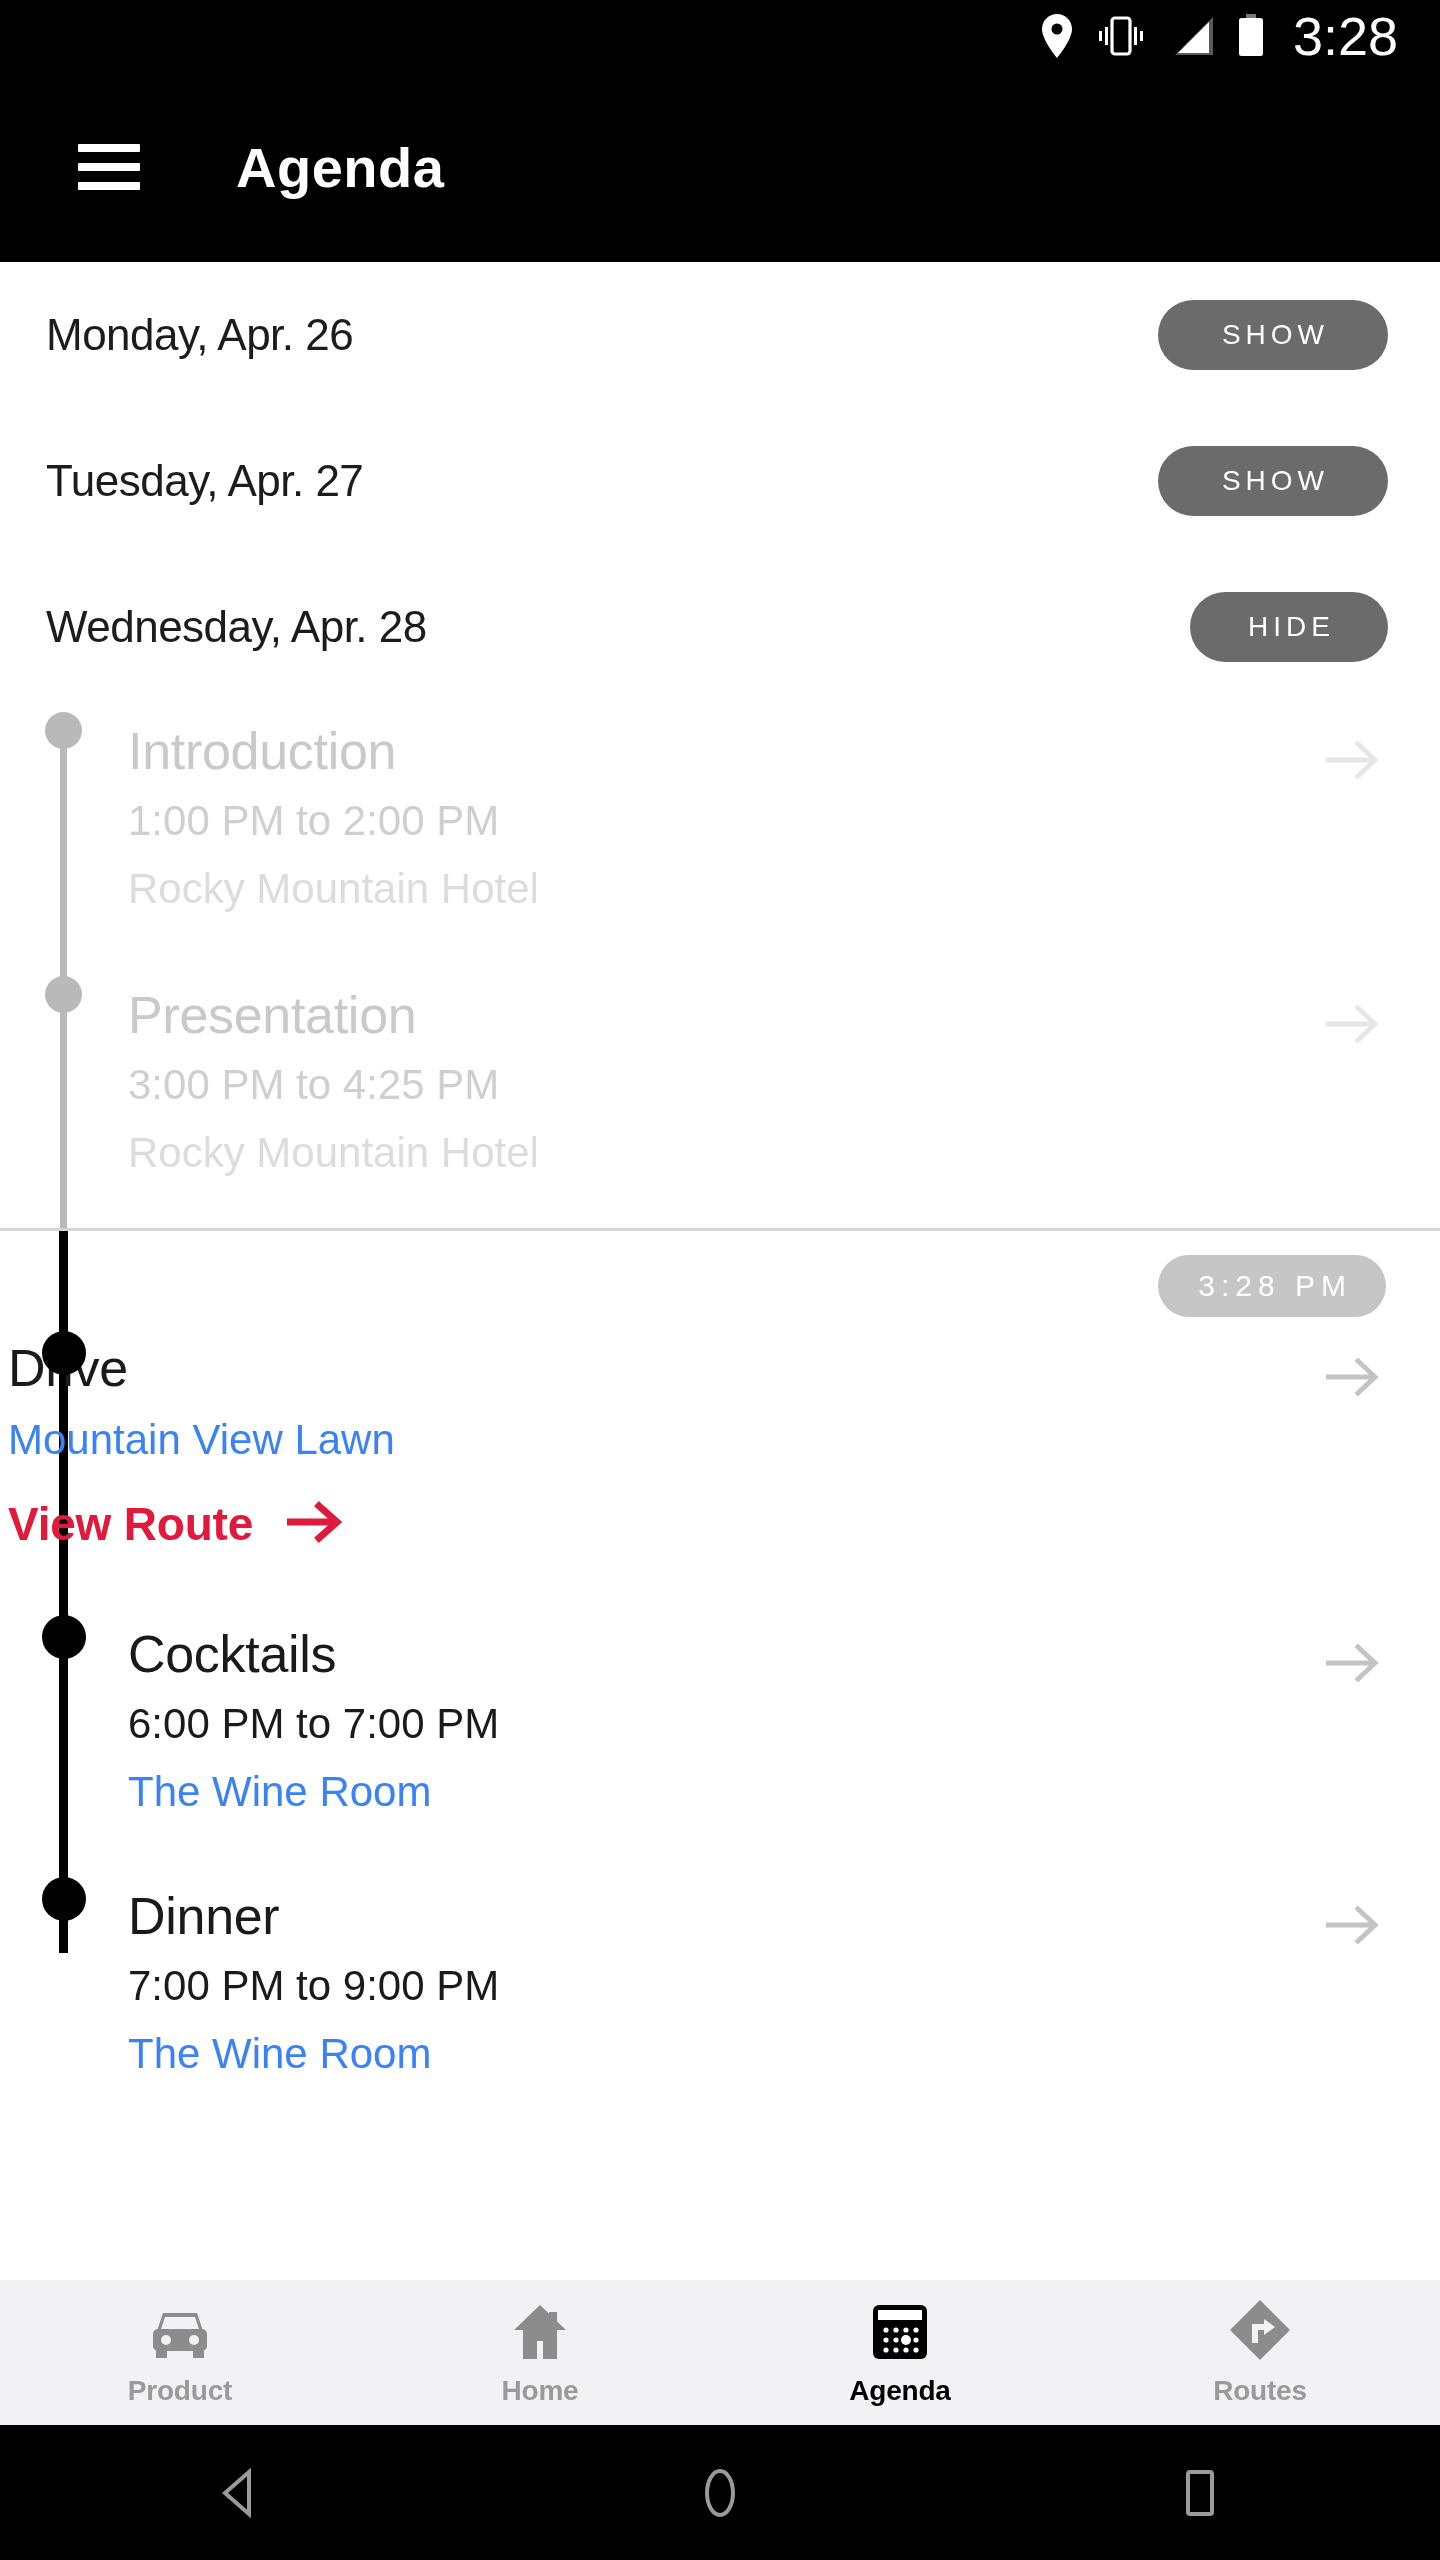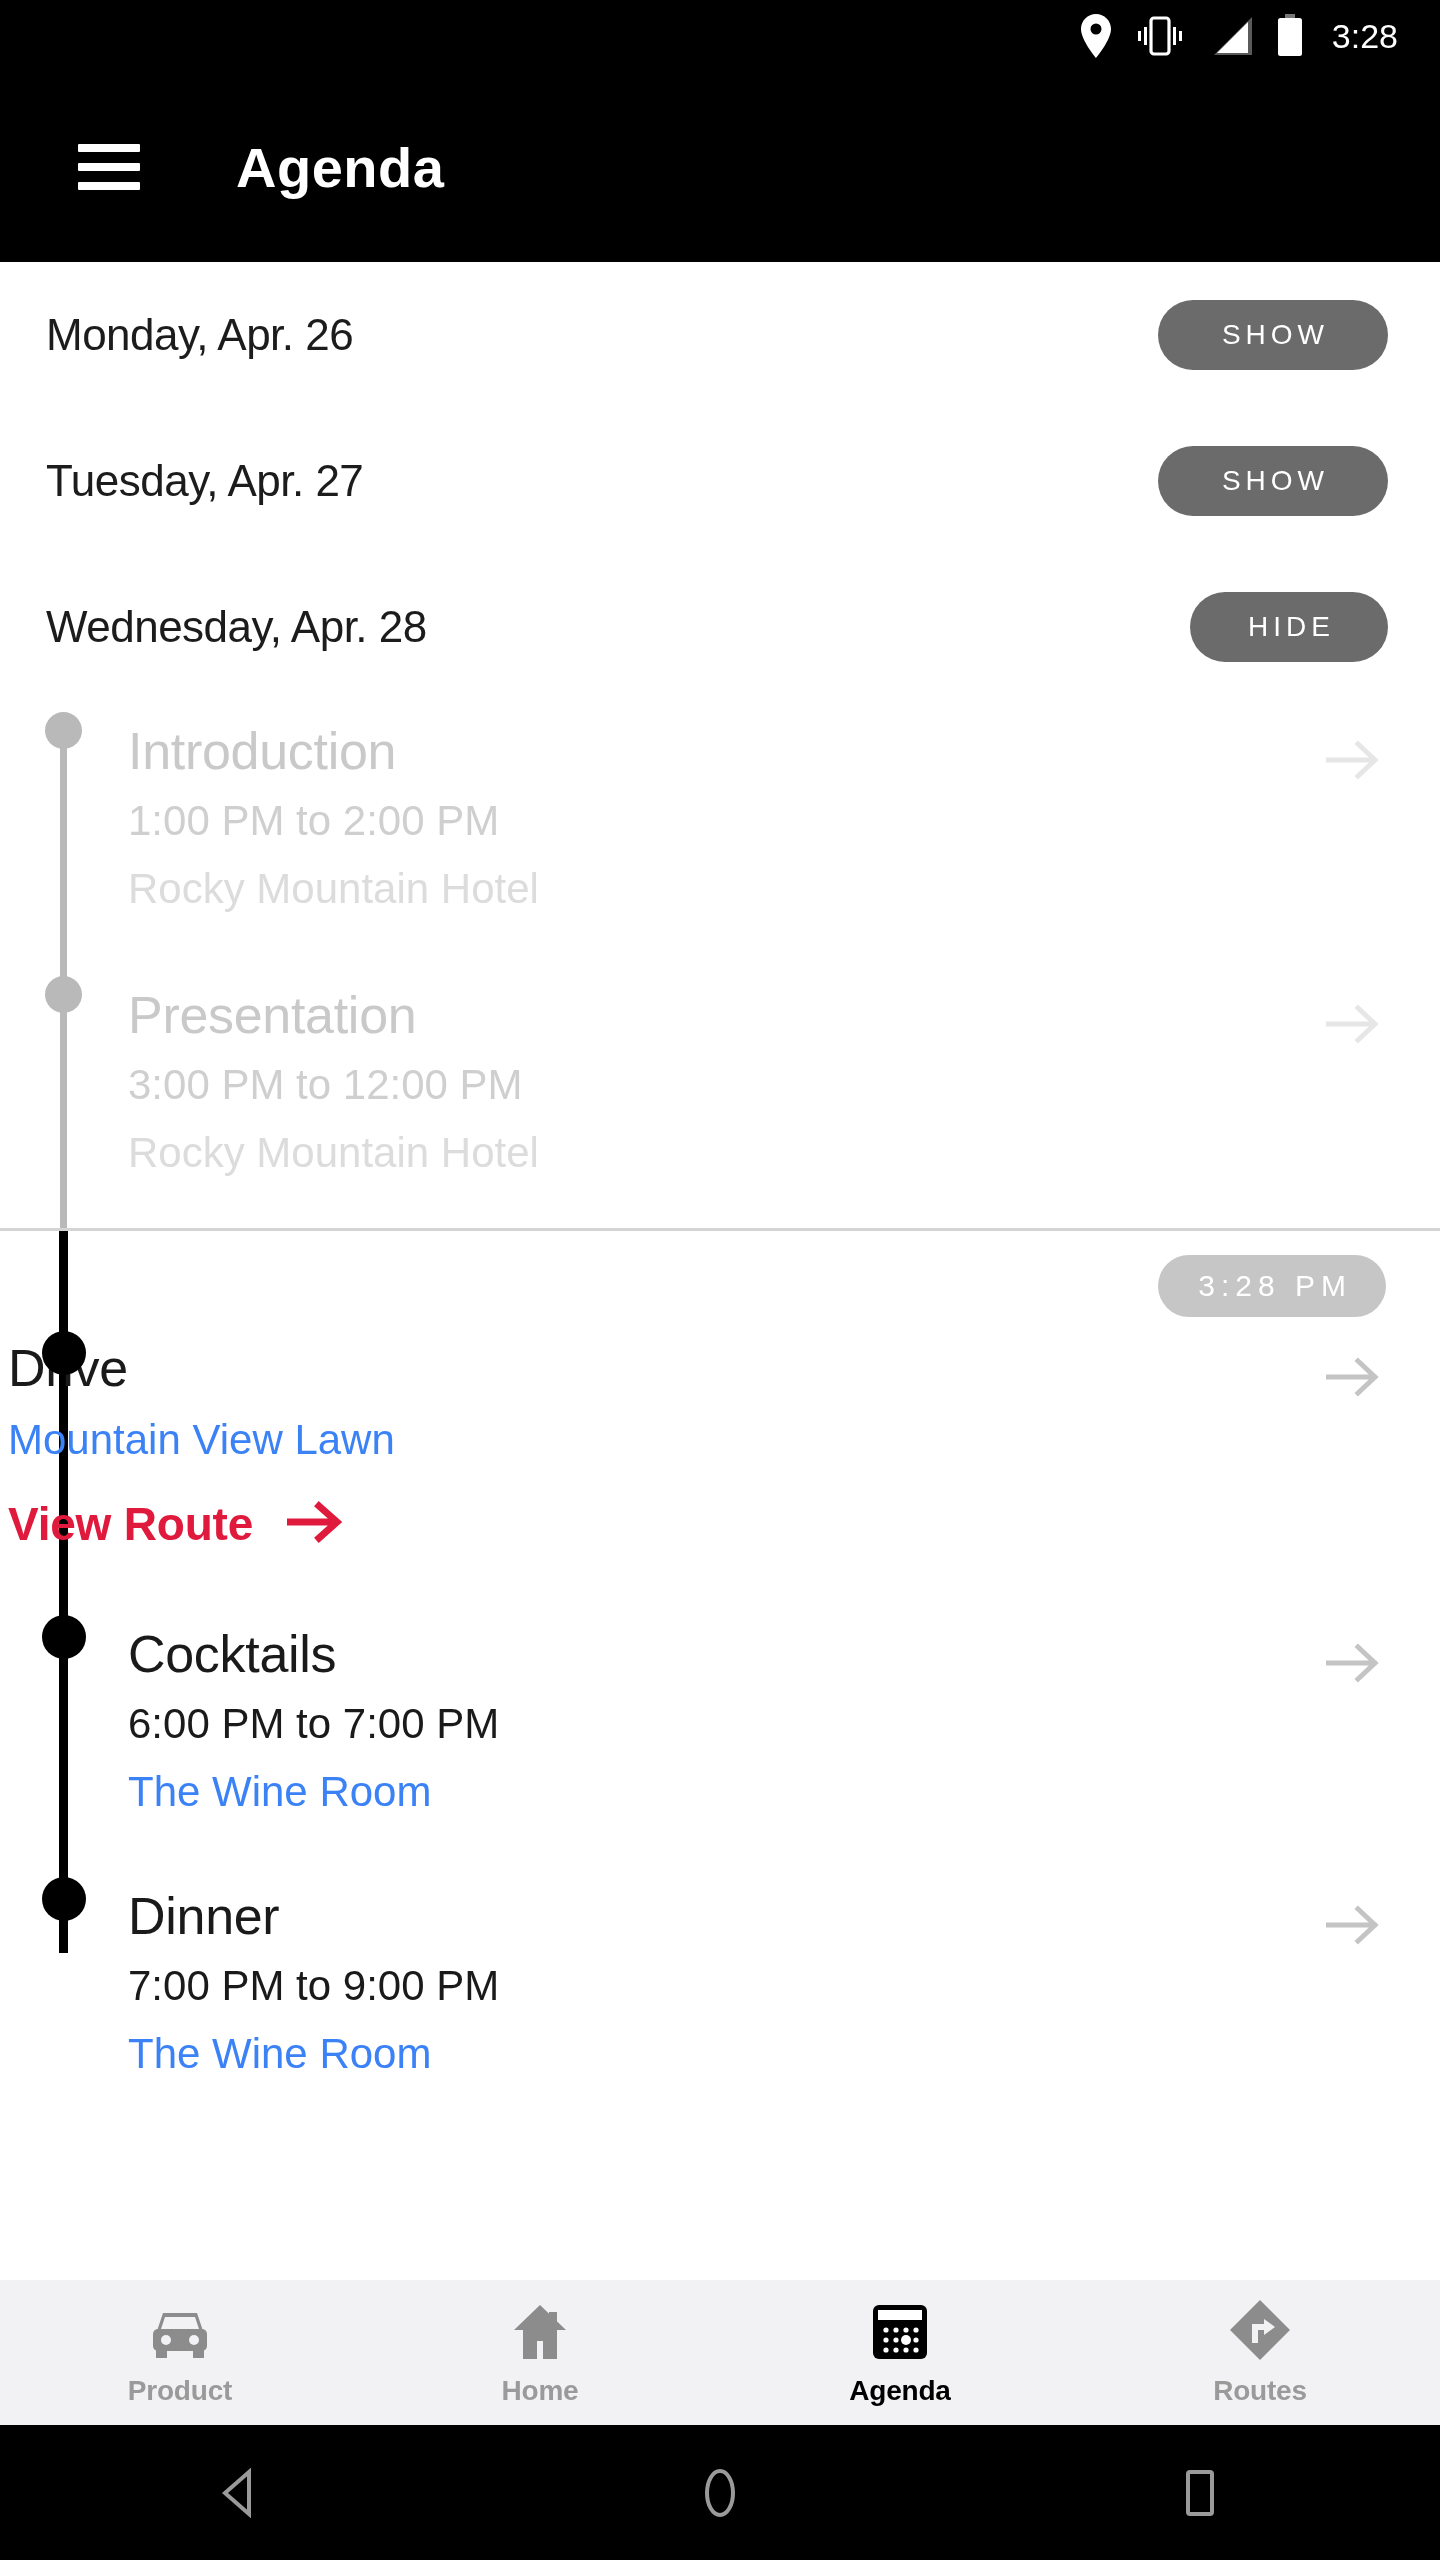--- a/index.html
+++ b/index.html
@@ -12,21 +12,21 @@
   .phone { position:relative; width:1440px; height:2560px; background:#ffffff; }
 
   
   .statusbar {
     position:absolute; top:0; left:0; width:1440px; height:72px;
     background:#000000; display:flex; align-items:center; justify-content:flex-end;
     padding-right:42px; gap:22px;
   }
   .statusbar svg { display:block; }
   .status-time {
-    color:#ffffff; font-size:34px; font-weight:400; letter-spacing:0px;
+    color:#ffffff; font-size:54px; font-weight:400; letter-spacing:0px;
     margin-left:6px; line-height:1;
   }
 
   
   .appbar {
     position:absolute; top:72px; left:0; width:1440px; height:190px;
     background:#000000; display:flex; align-items:center;
   }
   .hamburger { width:62px; height:46px; margin-left:78px; display:flex;
     flex-direction:column; justify-content:space-between; cursor:pointer; }
@@ -197,21 +197,21 @@
         <div class="ev-arrow faint" style="top:36px;">
           <svg width="56" height="48" viewBox="0 0 56 48">
             <path d="M2 24h46M32 8l17 16-17 16" fill="none" stroke="#b0b0b0" stroke-width="5" stroke-linecap="square"></path>
           </svg>
         </div>
       </div>
 
       <div class="event past" style="padding-top:22px; height:264px;">
         <div class="ev-dot" style="top:12px;"></div>
         <div class="ev-title">Presentation</div>
-        <div class="ev-time">3:00 PM to 12:00 PM</div>
+        <div class="ev-time">3:00 PM to 4:25 PM</div>
         <div class="ev-loc">Rocky Mountain Hotel</div>
         <div class="ev-arrow faint" style="top:36px;">
           <svg width="56" height="48" viewBox="0 0 56 48">
             <path d="M2 24h46M32 8l17 16-17 16" fill="none" stroke="#b0b0b0" stroke-width="5" stroke-linecap="square"></path>
           </svg>
         </div>
       </div>
     </div>
 
     <div class="now-divider"></div>

